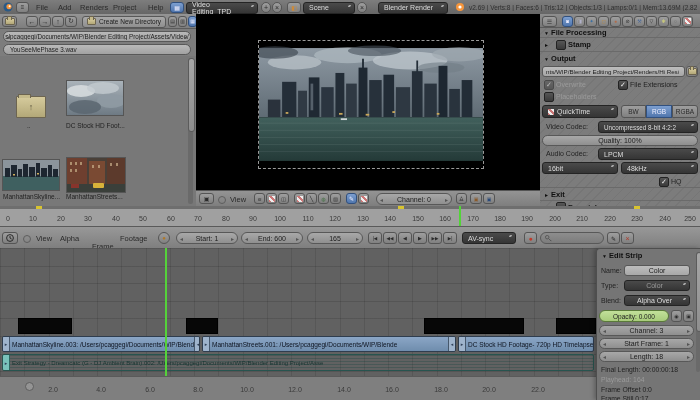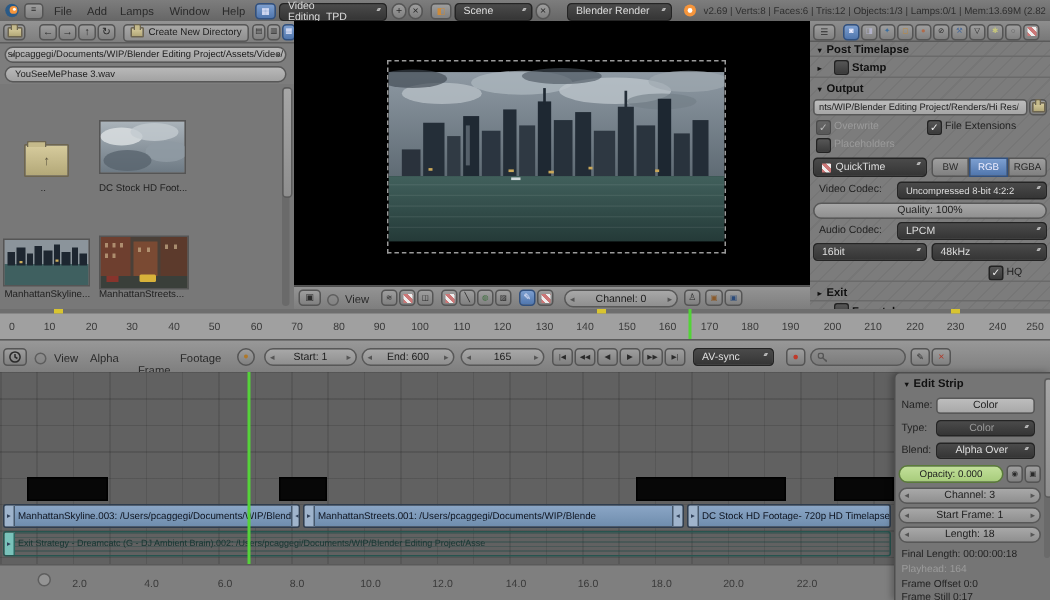--- a/index.html
+++ b/index.html
@@ -60,22 +60,22 @@
     <svg class="abs" style="left:3px;top:2px" width="10" height="10" viewBox="0 0 10 10">
       <circle cx="5" cy="5" r="4.5" fill="#2a5a87"></circle>
         <circle cx="6" cy="4.6" r="2.6" fill="#f5953c"></circle>
         <circle cx="6.6" cy="4.2" r="1" fill="#fff"></circle>
     </svg>
     <div class="iconbox" style="left:16px;top:1.5px;width:13px;height:11px">
         <span style="font-size:6px">≡</span>
       </div>
     <span class="menu" style="left:36px;top:3px">File</span>
     <span class="menu" style="left:58px;top:3px">Add</span>
-    <span class="menu" style="left:80px;top:3px">Lamps</span>
-    <span class="menu" style="left:113px;top:3px">Window</span>
+    <span class="menu" style="left:80px;top:3px">Renders</span>
+    <span class="menu" style="left:113px;top:3px">Project</span>
     <span class="menu" style="left:148px;top:3px">Help</span>
     <div class="iconbox blue" style="left:170px;top:1.5px;width:14px;height:11px">
         <span style="font-size:6px">▦</span>
       </div>
     <div class="darkdd" style="left:186px;top:1.5px;width:72px">
         <span>Video Editing_TPD</span>
       </div>
     <div class="iconbox" style="left:261px;top:1.5px;width:10px;height:11px;border-radius:6px">
         <span>+</span>
       </div>
@@ -346,21 +346,21 @@
           <span style="font-size:5px;color:#c8c87a">✱</span>
         </div>
       <div class="iconbox" style="left:130px;top:1.5px;width:11px;height:11px">
           <span style="font-size:5px">◌</span>
         </div>
       <div class="iconbox" style="left:142px;top:1.5px;width:11px;height:11px">
           <span class="checker" style="width:6px;height:6px;display:block"></span>
         </div>
     </div>
 
-    <span class="panelhdr" style="left:4px;top:14px"><span style="font-size:5px">▼</span> <span>Post Timelapse</span></span>
+    <span class="panelhdr" style="left:4px;top:14px"><span style="font-size:5px">▼</span> <span>File Processing</span></span>
     <div class="abs" style="left:0;top:23px;width:160px;height:1px;background:#6a6a6a"></div>
 
     <span class="panelhdr" style="left:4px;top:26px"><span style="font-size:5px">►</span></span>
     <span class="chk off abs" style="left:16px;top:26px"></span>
     <span class="panelhdr" style="left:28px;top:26px">Stamp</span>
     <div class="abs" style="left:0;top:37px;width:160px;height:1px;background:#6a6a6a"></div>
 
     <span class="panelhdr" style="left:4px;top:40px"><span style="font-size:5px">▼</span> <span>Output</span></span>
 
     <div class="pill" style="left:2px;top:52px;width:143px;height:11px;background:linear-gradient(#bdbdbd,#a6a6a6);border-radius:3px;justify-content:flex-start;padding:0 3px">

